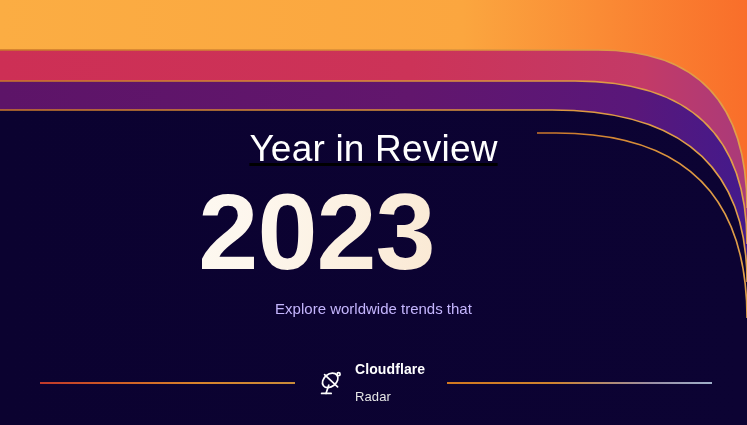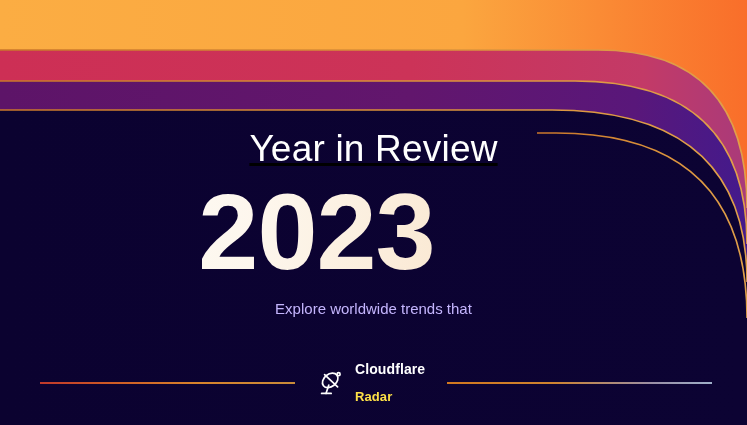--- a/index.html
+++ b/index.html
@@ -125,23 +125,23 @@
     line-height: 1;
   }
   .logo-brand {
     color: #ffffff;
     font-size: 14px;
     font-weight: 700;
     letter-spacing: 0.1px;
     line-height: 15px;
   }
   .logo-product {
-    color: #fde047;
+    color: #e5e5e5;
     font-size: 13px;
-    font-weight: 700;
+    font-weight: 400;
     letter-spacing: 0.1px;
     line-height: 15px;
     margin-top: 12px;
   }
 </style>
 </head>
 <body>
 
 <div id="stage">
 

